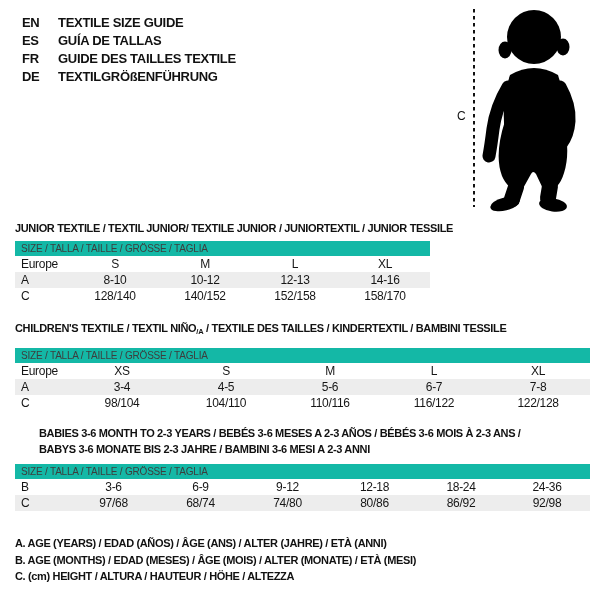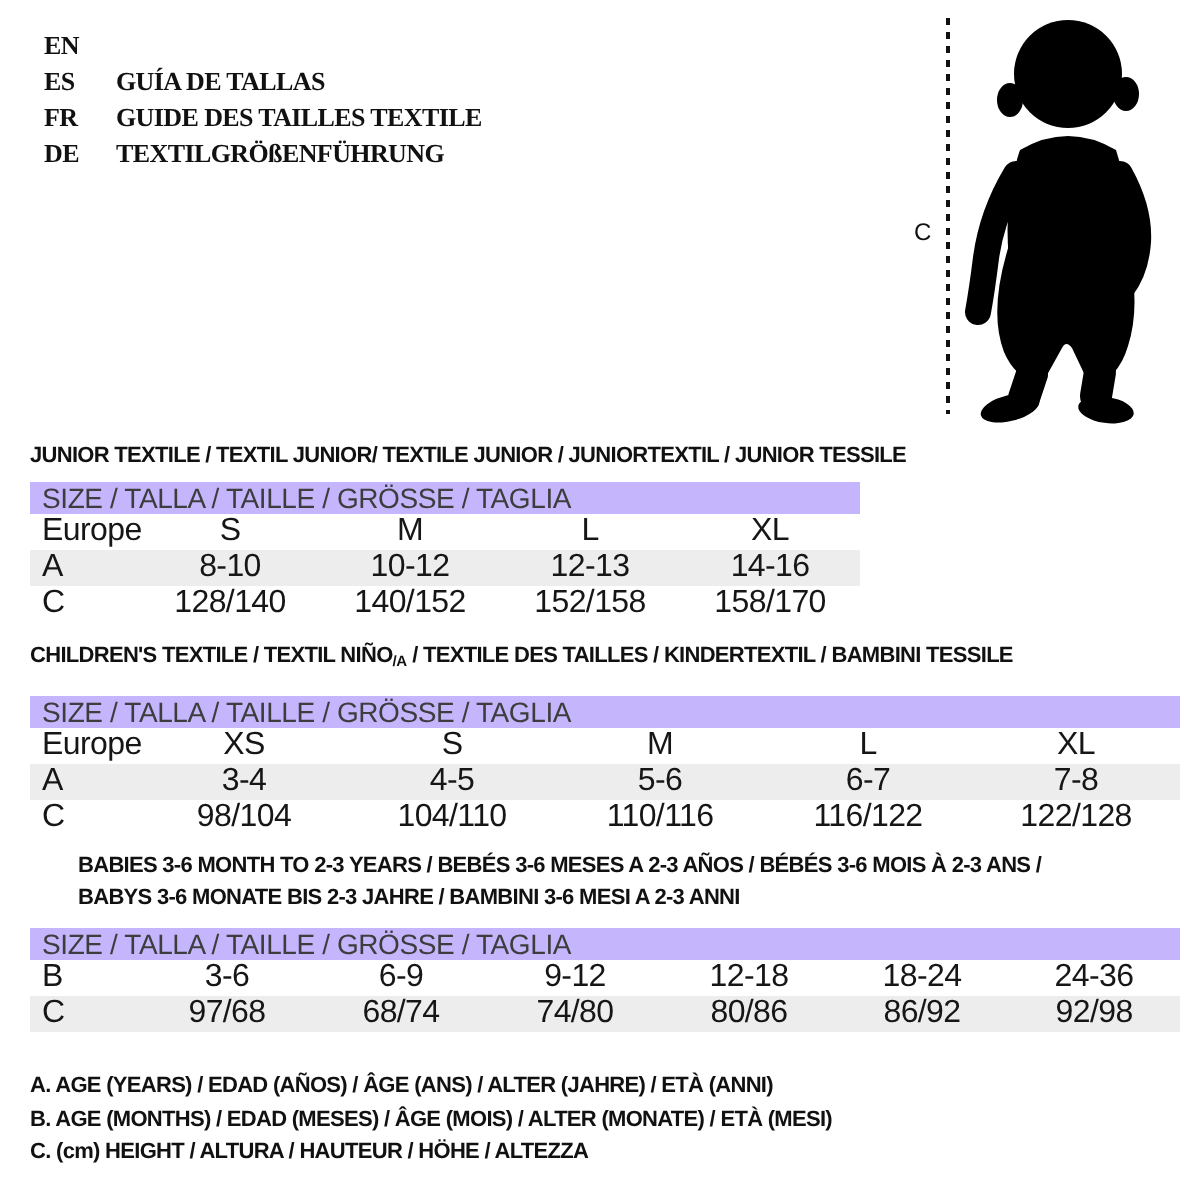--- a/index.html
+++ b/index.html
@@ -8,21 +8,21 @@
     width: 600px;
     height: 600px;
     background: #ffffff;
     overflow: hidden;
     font-family: "Liberation Sans", sans-serif;
     color: #111111;
   }
 
   
   .lang-block { position: absolute; top: 14px; left: 22px; }
-  .lang-row { display: flex; height: 18px; line-height: 18px; font-family: Liberation Serif, serif; }
+  .lang-row { display: flex; height: 18px; line-height: 18px; }
   .lang-code {
     width: 36px; font-weight: bold; font-size: 13px; letter-spacing: -0.3px;
   }
   .lang-text { font-weight: bold; font-size: 13px; letter-spacing: -0.3px; white-space: nowrap; }
 
   
   .figure-wrap { position: absolute; left: 450px; top: 3px; width: 150px; height: 212px; }
 
   
   .section-title {
@@ -30,26 +30,26 @@
     letter-spacing: -0.35px; white-space: nowrap; color: #111;
   }
   .section-title .sub { font-size: 7.5px; vertical-align: -2px; letter-spacing: -0.2px; }
   .title-line { height: 16px; line-height: 16px; margin-left: 24px; }
 
   
   table.size-table {
     position: absolute; left: 15px; border-collapse: collapse; table-layout: fixed;
   }
   table.size-table th.size-bar {
-    background: #c4b5fd; color: #3d3d3d; font-weight: normal; font-size: 14px;
+    background: #14b8a6; color: #3d3d3d; font-weight: normal; font-size: 10px;
     text-align: left; height: 15px; padding: 0 0 0 6px; letter-spacing: -0.2px;
     white-space: nowrap;
   }
   table.size-table td {
-    height: 16px; padding: 0; text-align: center; font-size: 16px;
+    height: 16px; padding: 0; text-align: center; font-size: 12px;
     letter-spacing: -0.3px; color: #161616; white-space: nowrap;
   }
   table.size-table td.rlabel { text-align: left; padding-left: 6px; }
   table.size-table tr.alt { background: #ededed; }
 
   #junior-table  { top: 241px; width: 415px; }
   #children-table { top: 348px; width: 575px; }
   #babies-table  { top: 464px; width: 575px; }
 
   #junior-title   { top: 222px; }
@@ -64,20 +64,21 @@
   }
 </style>
 </head>
 <body>
 
 <div id="canvas">
 
   <div class="lang-block">
     <div class="lang-row">
       <span class="lang-code">EN</span>
+      <span class="lang-text">TEXTILE SIZE GUIDE</span>
     </div>
     <div class="lang-row">
       <span class="lang-code">ES</span>
       <span class="lang-text">GUÍA DE TALLAS</span>
     </div>
     <div class="lang-row">
       <span class="lang-code">FR</span>
       <span class="lang-text">GUIDE DES TAILLES TEXTILE</span>
     </div>
     <div class="lang-row">

